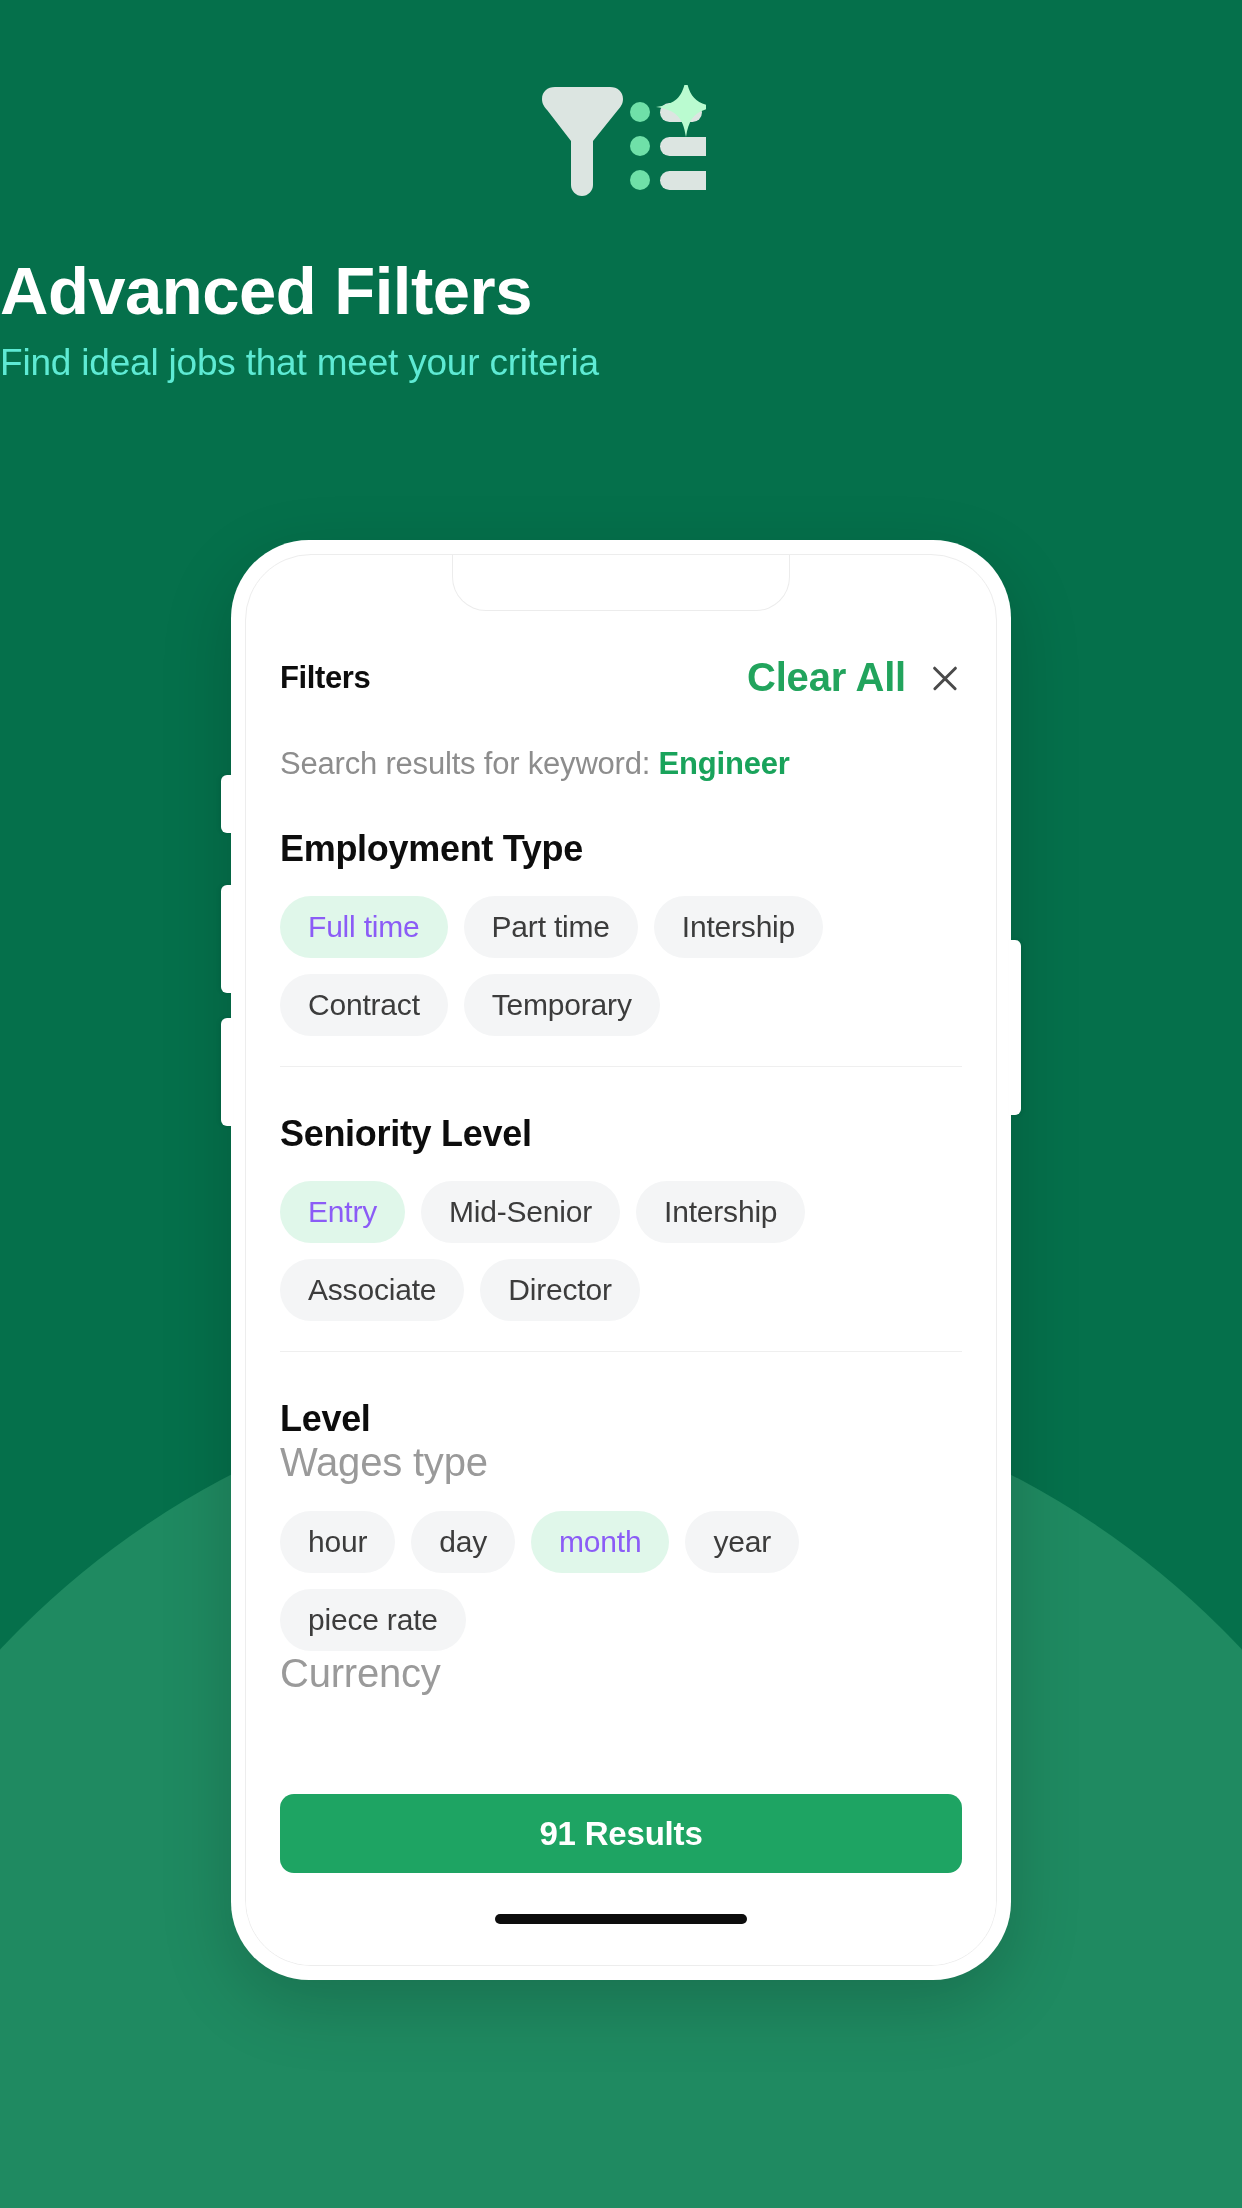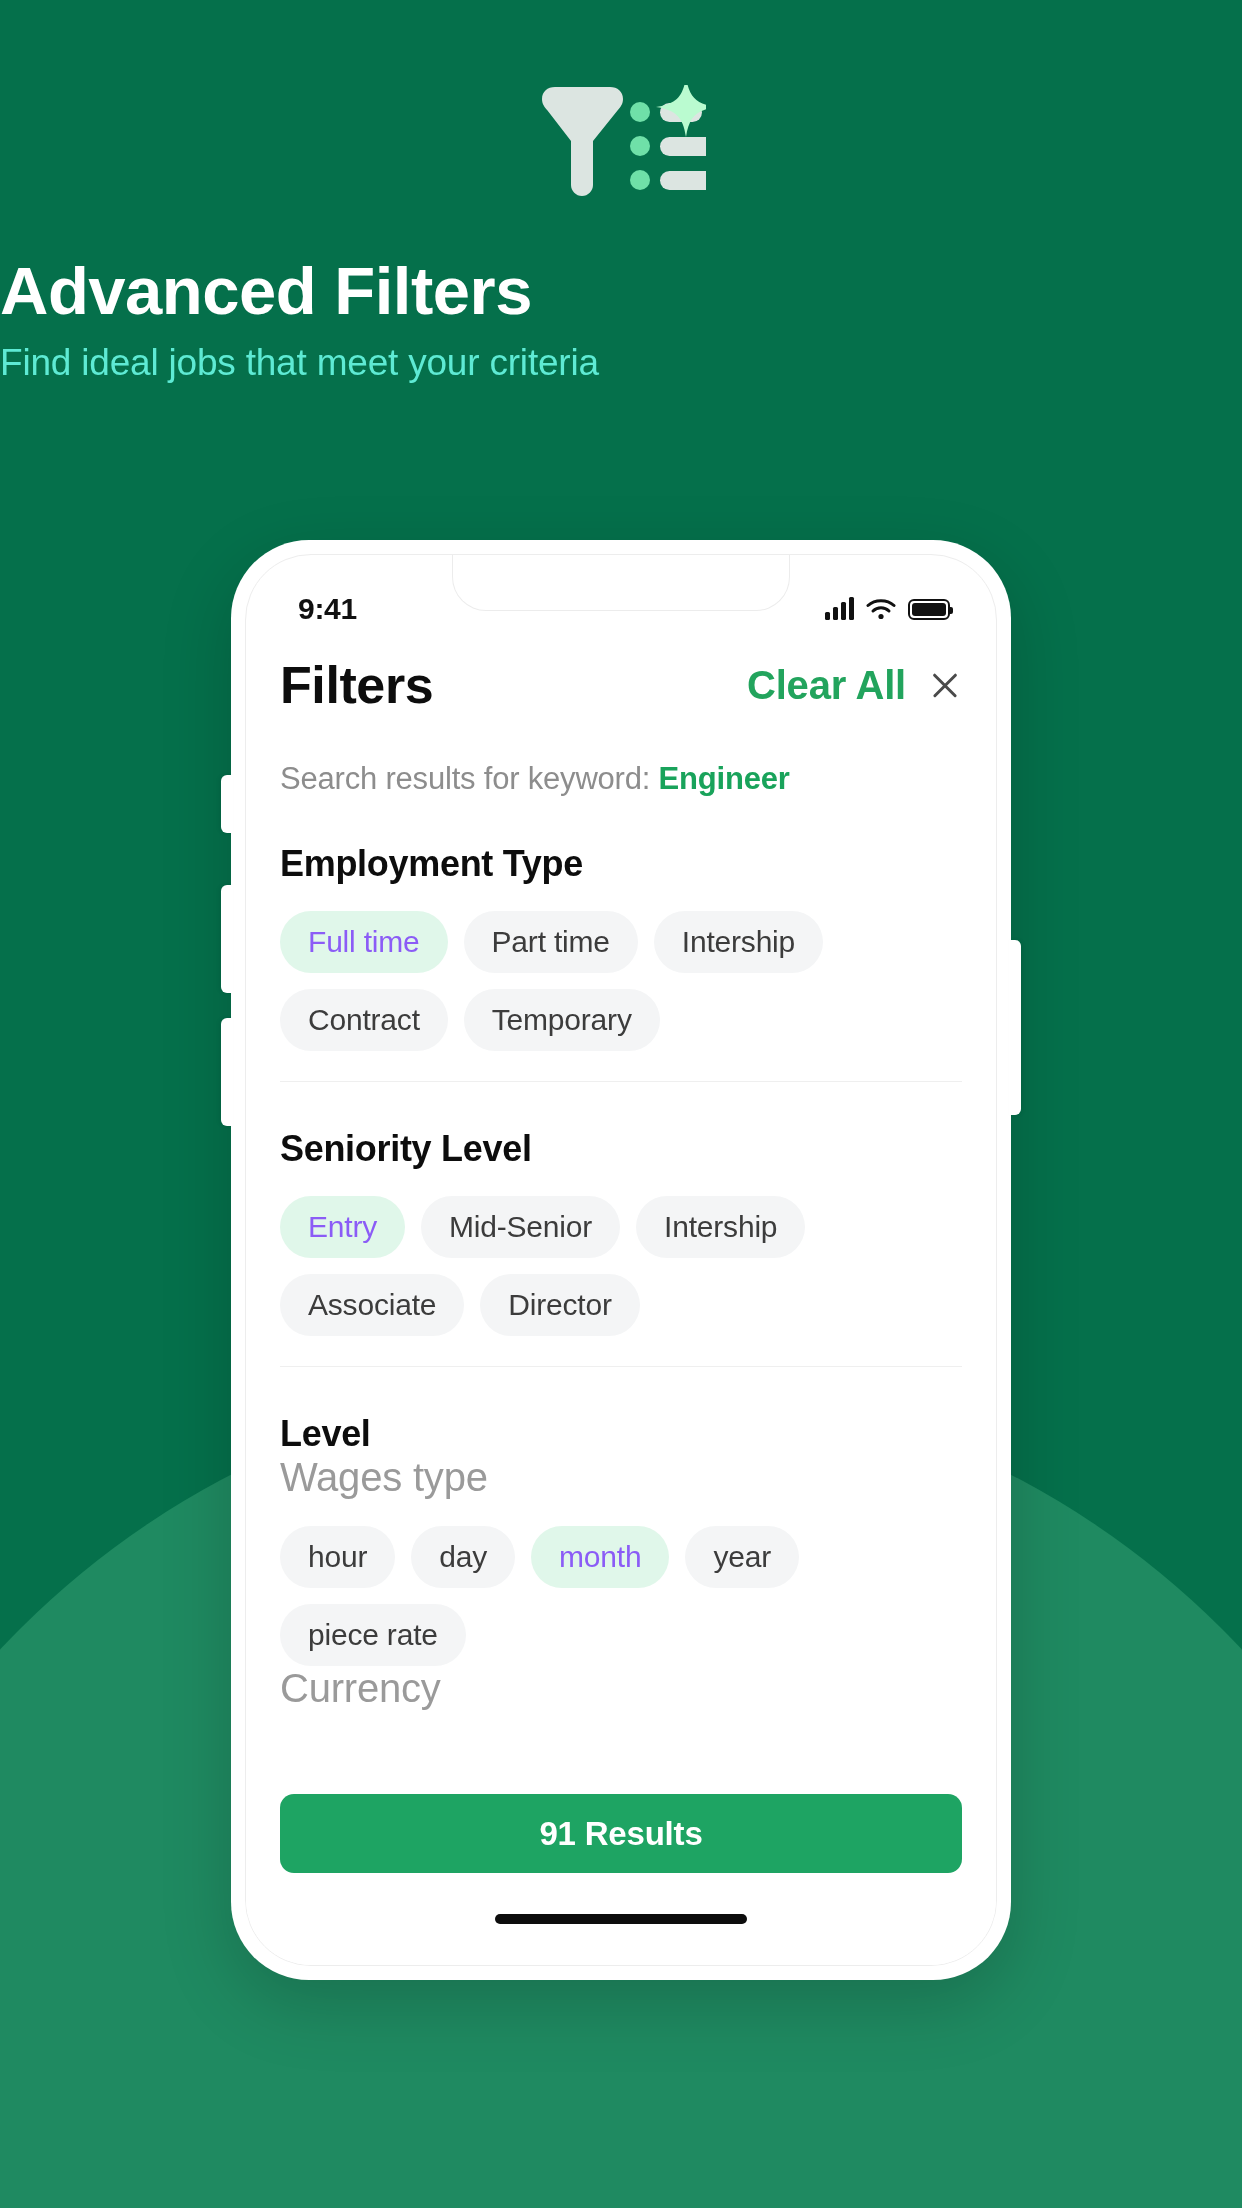--- a/index.html
+++ b/index.html
@@ -173,21 +173,21 @@
     position: relative;
   }
 
   .app-header {
     display: flex;
     align-items: center;
     justify-content: space-between;
     padding: 14px 0 6px;
   }
   .app-title {
-    font-size: 52px;
+    font-size: 31px;
     font-weight: 700;
     color: #0D0D0D;
     letter-spacing: -0.4px;
   }
   .header-right { display: flex; align-items: center; gap: 22px; }
   .clear-all {
     font-size: 40px;
     font-weight: 700;
     color: #22A45D;
     letter-spacing: -0.2px;
@@ -324,39 +324,20 @@
 
   <div class="side-btn silent"></div>
   <div class="side-btn volup"></div>
   <div class="side-btn voldn"></div>
   <div class="side-btn power"></div>
 
   <div class="phone-inner">
 
     <div class="notch"></div>
 
-    <div class="statusbar">
-      <div class="status-time">9:41</div>
-      <div class="status-icons">
-        <span class="signal-bars">
-          <i></i>
-            <i></i>
-            <i></i>
-            <i></i>
-        </span>
-        <svg width="30" height="22" viewBox="0 0 30 22">
-          <path d="M2 7.5 C9 1 21 1 28 7.5" stroke="#111" stroke-width="3" fill="none" stroke-linecap="round"></path>
-          <path d="M7 13 C11.5 8.6 18.5 8.6 23 13" stroke="#111" stroke-width="3" fill="none" stroke-linecap="round"></path>
-          <circle cx="15" cy="18.5" r="2.6" fill="#111"></circle>
-        </svg>
-        <span class="battery">
-            <span></span>
-          </span>
-      </div>
-    </div>
 
     <div class="app">
 
       <div class="scroll-area">
 
         <div class="app-header">
           <div class="app-title">Filters</div>
           <div class="header-right">
             <div class="clear-all">Clear All</div>
             <div class="close-x"></div>

